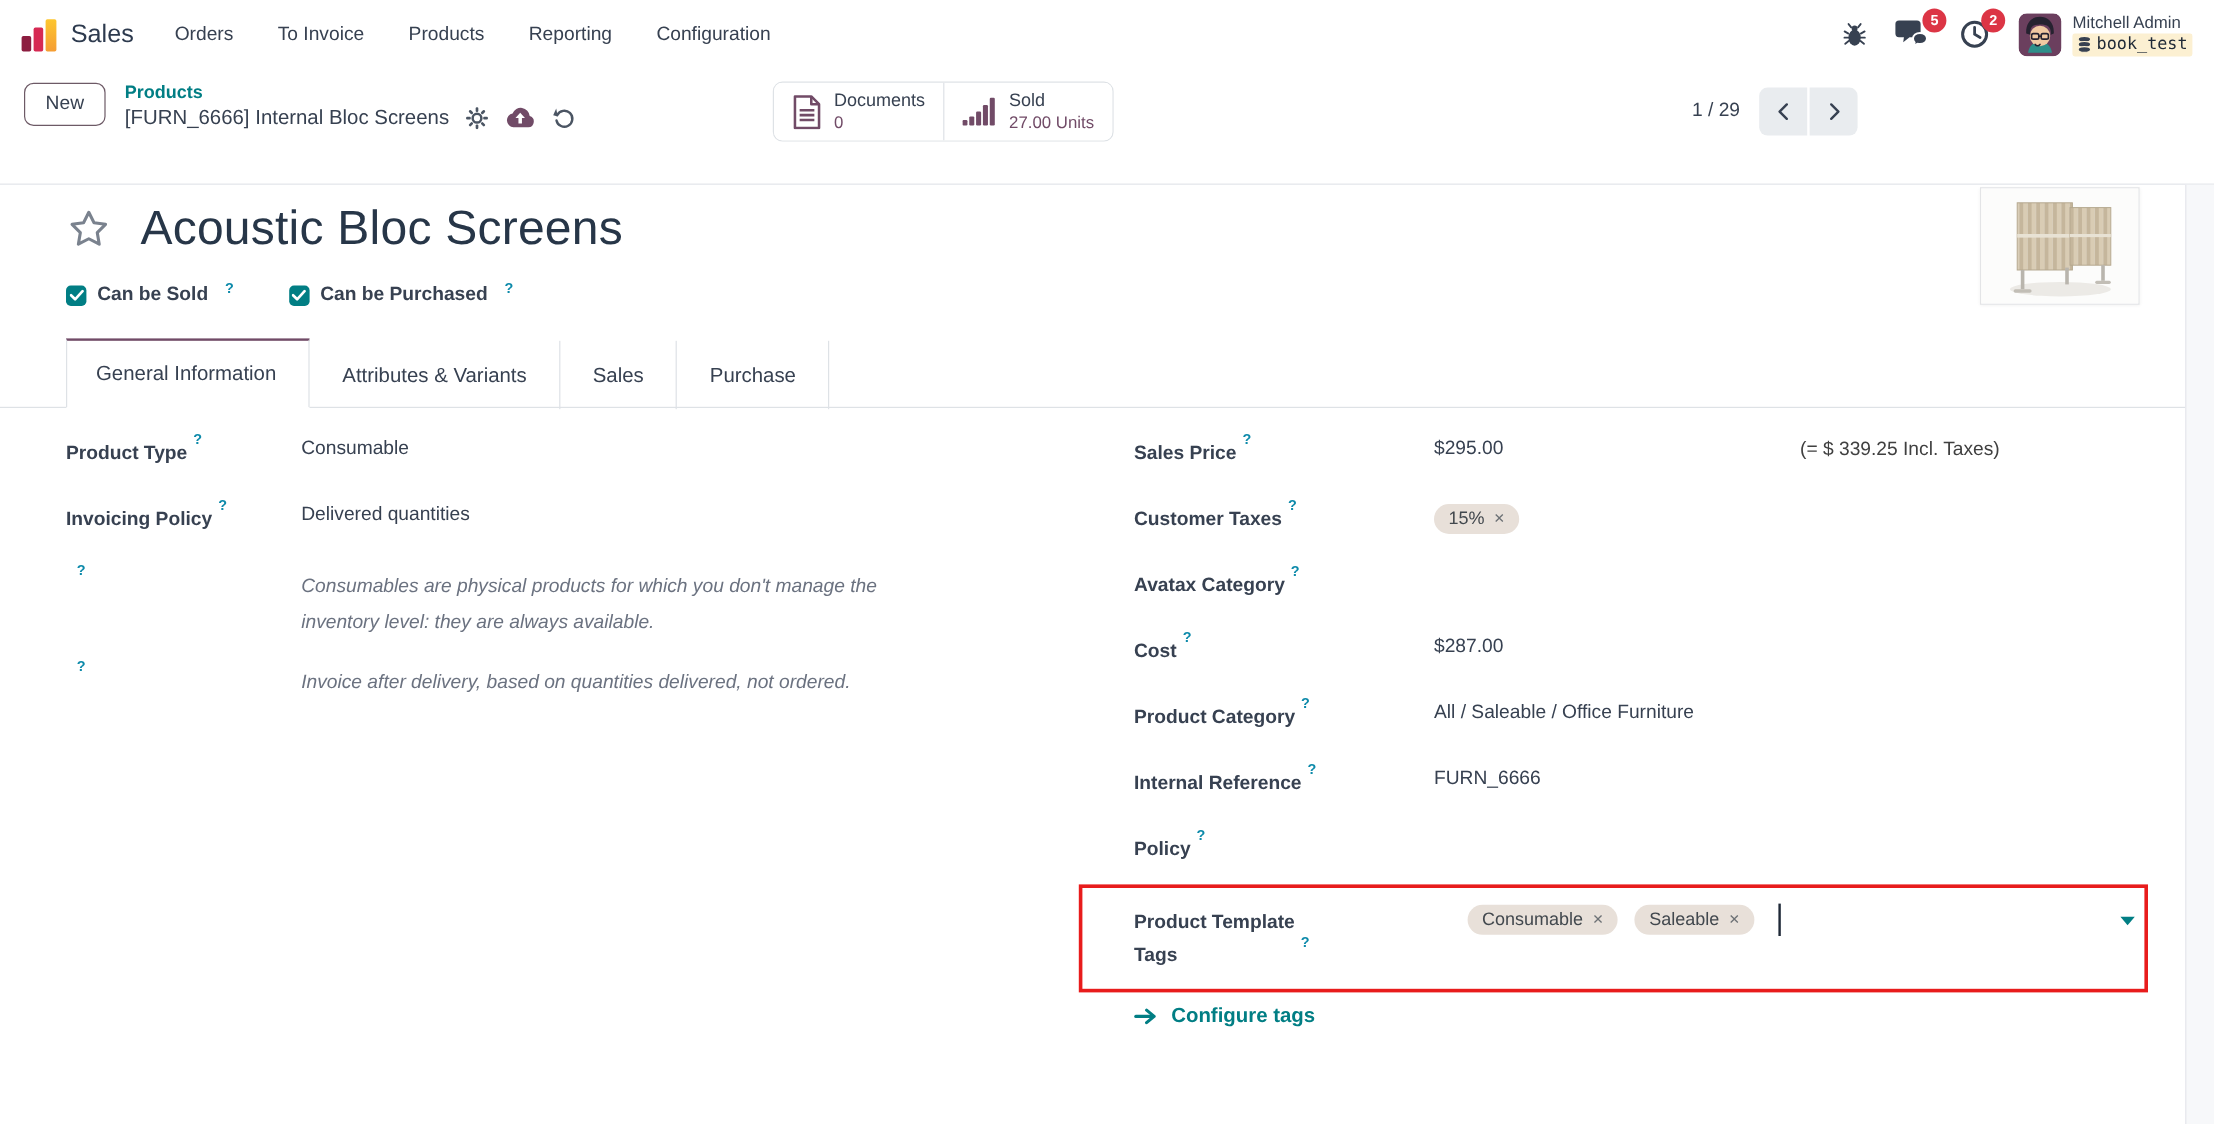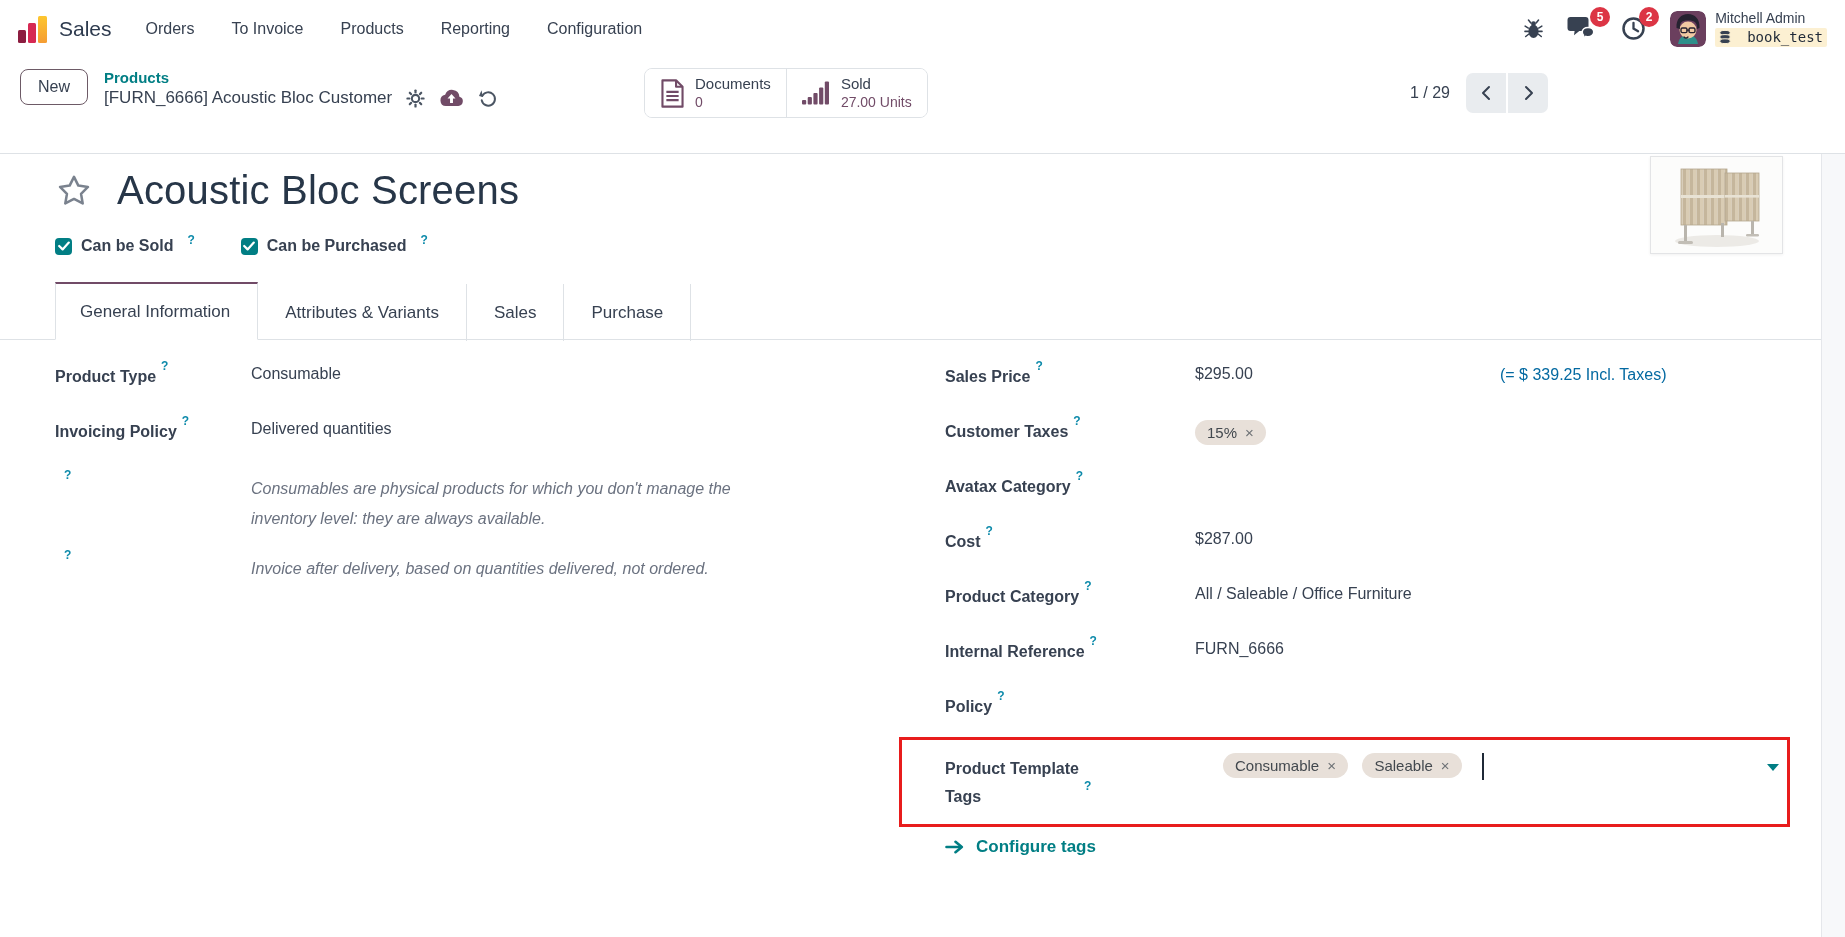--- a/index.html
+++ b/index.html
@@ -17,21 +17,21 @@
   .nav-item { font-size:16px; color:#374151; cursor:pointer; white-space:nowrap; }
   .nav-right { margin-left:auto; display:flex; align-items:center; gap:24px; }
   .icon-wrap { position:relative; display:flex; align-items:center; cursor:pointer; }
   .badge { position:absolute; top:-9px; right:-13px; min-width:20px; height:20px; padding:0 5px;
     background:#dc3545; color:#fff; border-radius:10px; font-size:12px; font-weight:700;
     display:flex; align-items:center; justify-content:center; }
   .user-block { display:flex; align-items:flex-end; gap:9px; cursor:pointer; }
   .avatar { width:36px; height:36px; border-radius:7px; overflow:hidden; flex:none; }
   .user-text { display:flex; flex-direction:column; line-height:1.25; }
   .user-name { font-size:14px; color:#374151; }
-  .db-chip { display:flex; align-items:center; gap:16px; background:#fcf0d2; padding:1px 4px; border-radius:2px; }
+  .db-chip { display:flex; align-items:center; gap:4px; background:#fcf0d2; padding:1px 4px; border-radius:2px; }
   .db-name { font-family:"DejaVu Sans Mono", monospace; font-size:14px; color:#1f2937; }
 
   
   .control-panel { height:97px; border-bottom:1px solid #dee2e6; position:relative; padding:12px 18px 0 20px; }
   .cp-left { display:flex; align-items:flex-start; gap:16px; }
   .btn-new { background:#fff; border:1px solid #6d5a66; border-radius:8px; padding:8px 17px;
     font-size:16px; font-weight:500; color:#374151; cursor:pointer; font-family:inherit; }
   .breadcrumb { display:flex; flex-direction:column; gap:2px; }
   .bc-parent { color:#017e84; font-size:15px; font-weight:600; cursor:pointer; }
   .bc-current-row { display:flex; align-items:center; gap:14px; }
@@ -79,21 +79,21 @@
 
   
   .notebook { display:flex; padding:24px 0 0 55px; }
   .col-left { width:890px; flex:none; }
   .col-right { width:845px; flex:none; position:relative; }
   .frow { display:flex; align-items:flex-start; min-height:34px; margin-bottom:21px; position:relative; }
   .flabel { flex:none; font-weight:700; font-size:16px; color:#374151; padding-top:1px; }
   .col-left .flabel { width:196px; }
   .col-right .flabel { width:250px; }
   .fvalue { font-size:16px; color:#374151; padding-top:1px; }
-  .extra { position:absolute; left:555px; top:2px; font-size:16px; color:#0369a1; white-space:nowrap; }
+  .extra { position:absolute; left:555px; top:2px; font-size:16px; color:#404040; white-space:nowrap; }
   .helper-row { display:flex; margin-bottom:20px; }
   .helper-q { width:196px; flex:none; padding-left:4px; }
   .helper-text { font-style:italic; color:#6b7280; font-size:16px; line-height:30px; max-width:505px; }
   .helper-row.second { margin-top:8px; }
 
   .tag { display:inline-flex; align-items:center; gap:8px; background:#e8e0d9; border-radius:15px;
     padding:4px 12px; font-size:15px; color:#42484e; margin-right:10px; }
   .tag-x { color:#6d7175; cursor:pointer; font-size:15px; }
   .text-cursor { display:inline-block; width:2px; height:27px; background:#1f2937; vertical-align:middle; margin-left:6px; }
 
@@ -177,21 +177,21 @@
     </div>
   </div>
 </header>
 
 <div class="control-panel">
   <div class="cp-left">
     <button class="btn-new">New</button>
     <div class="breadcrumb">
       <span class="bc-parent">Products</span>
       <span class="bc-current-row">
-        <span class="bc-current">[FURN_6666] Acoustic Bloc Customer</span>
+        <span class="bc-current">[FURN_6666] Internal Bloc Screens</span>
         <span class="bc-icon">
           <svg width="19" height="19" viewBox="0 0 24 24">
             <g fill="#4b5563">
               <rect x="10.6" y="0.5" width="2.8" height="5" rx="1.2"></rect>
               <rect x="10.6" y="0.5" width="2.8" height="5" rx="1.2" transform="rotate(45 12 12)"></rect>
               <rect x="10.6" y="0.5" width="2.8" height="5" rx="1.2" transform="rotate(90 12 12)"></rect>
               <rect x="10.6" y="0.5" width="2.8" height="5" rx="1.2" transform="rotate(135 12 12)"></rect>
               <rect x="10.6" y="0.5" width="2.8" height="5" rx="1.2" transform="rotate(180 12 12)"></rect>
               <rect x="10.6" y="0.5" width="2.8" height="5" rx="1.2" transform="rotate(225 12 12)"></rect>
               <rect x="10.6" y="0.5" width="2.8" height="5" rx="1.2" transform="rotate(270 12 12)"></rect>

